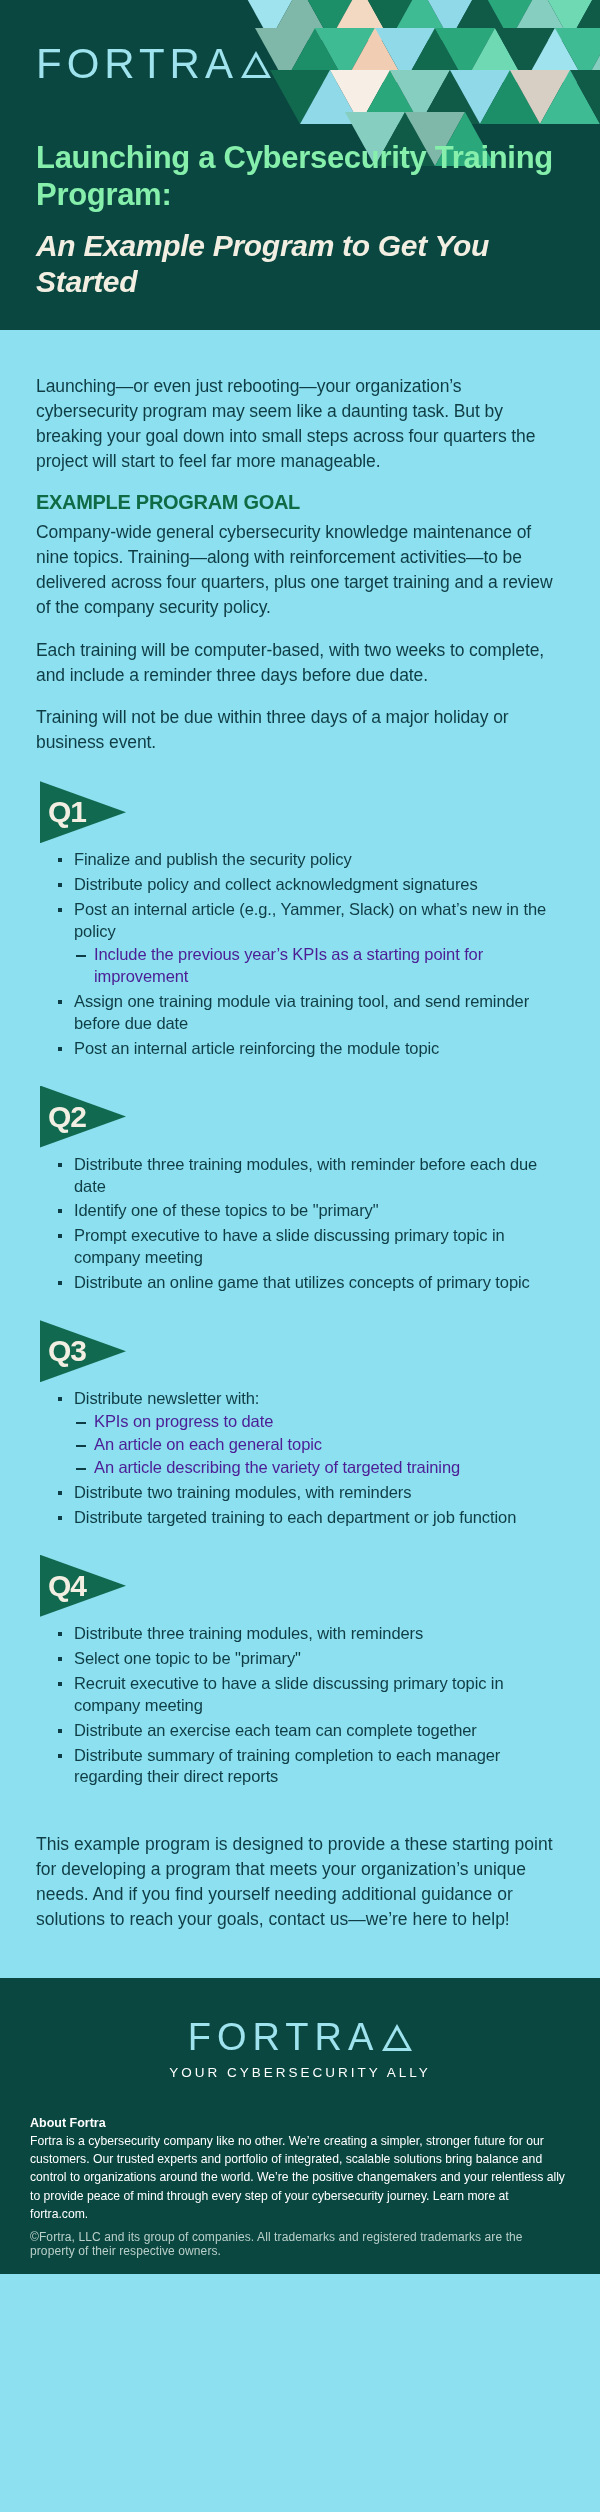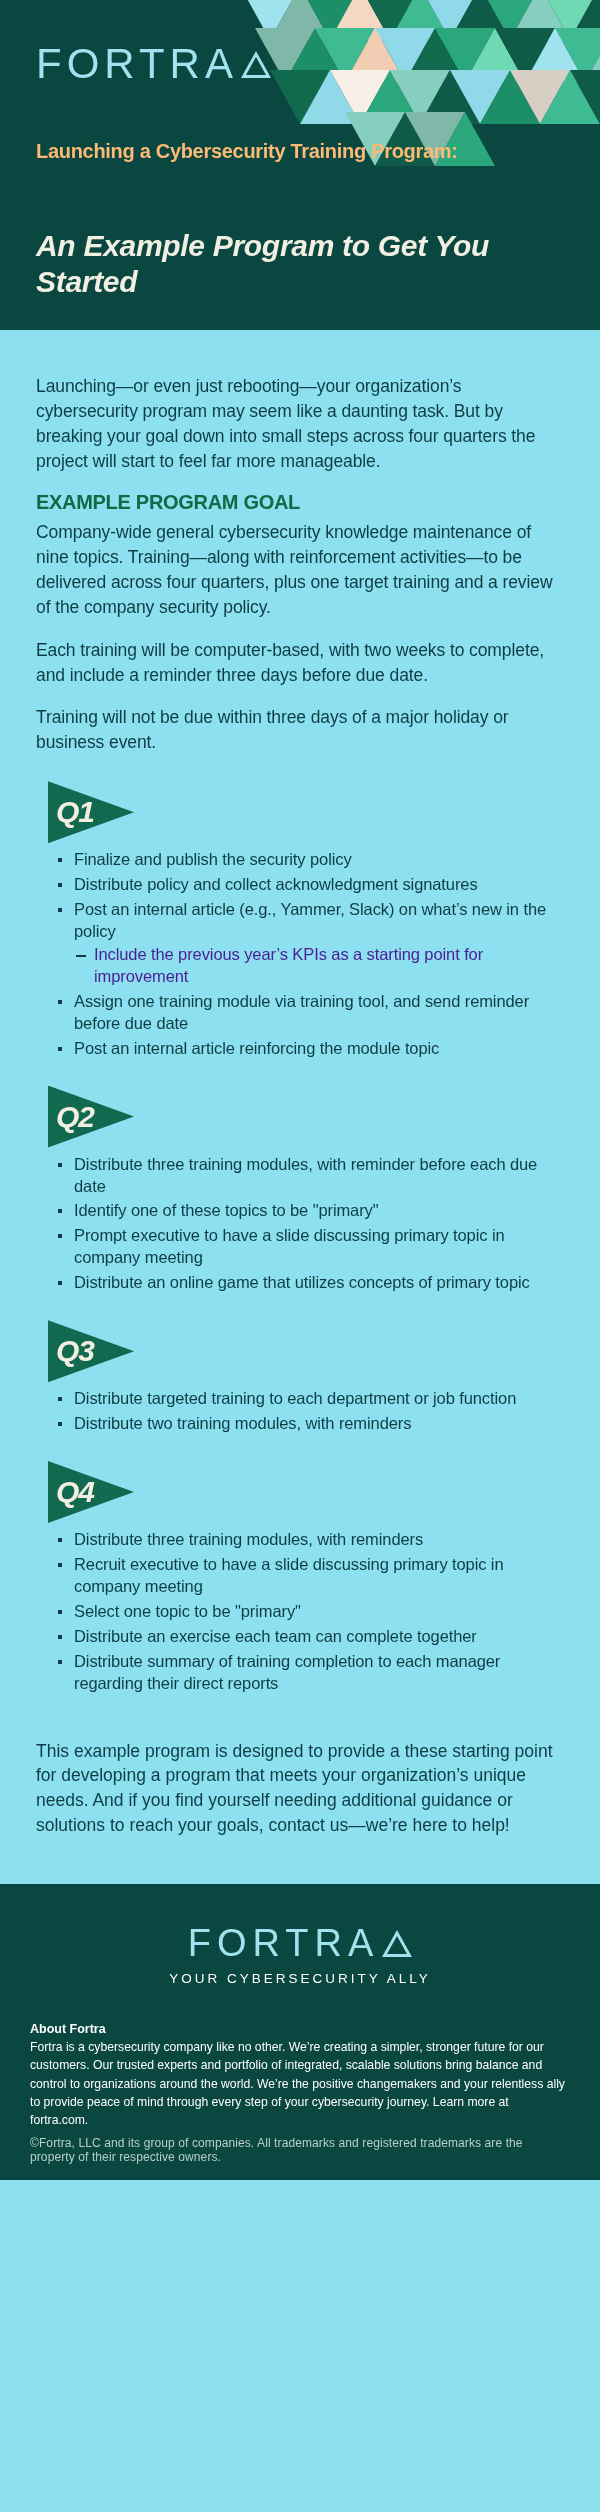--- a/index.html
+++ b/index.html
@@ -59,24 +59,24 @@
     width:0;height:0;
     border-left:10px solid transparent;
     border-right:10px solid transparent;
     border-bottom:18px solid #0a4740;
   }
 
   .hdr-title {
     position:absolute;
     left:36px; top:140px;
     width:530px;
-    font-size:20px;
+    font-size:31px;
     font-weight:bold;
     line-height:1.18;
-    color:#fdba74;
+    color:#86efac;
     letter-spacing:-0.3px;
   }
   .hdr-sub {
     position:absolute;
     left:36px; top:228px;
     width:520px;
     font-size:30px;
     font-style:italic;
     font-weight:bold;
     line-height:1.2;
@@ -102,22 +102,21 @@
     font-weight:bold;
     letter-spacing:-0.3px;
     margin:16px 0 6px 0;
   }
 
   
   .quarter { margin-top:26px; }
   .flag {
     position:relative;
     width:86px; height:62px;
-    margin-left:12px;
-    font-style:italic;
+    margin-left:4px;
   }
   .flag .shape {
     position:absolute; inset:0;
     background:#11694f;
     clip-path: polygon(0 0, 100% 50%, 0 100%);
   }
   .flag .qlabel {
     position:absolute;
     left:8px; top:50%;
     transform:translateY(-50%);
@@ -301,33 +300,38 @@
           <li><span>Prompt executive to have a slide discussing primary topic in company meeting</span></li>
           <li><span>Distribute an online game that utilizes concepts of primary topic</span></li>
         </ul>
       </div>
       <div class="quarter">
         <div class="flag">
           <div class="shape"></div>
           <div class="qlabel">Q3</div>
         </div>
         <ul class="bullets">
+          <li><span>Distribute newsletter with:</span><ul class="sub">
+              <li><span>KPIs on progress to date</span></li>
+              <li><span>An article on each general topic</span></li>
+              <li><span>An article describing the variety of targeted training</span></li>
+            </ul></li>
+          <li><span>Distribute two training modules, with reminders</span></li>
           <li><span>Distribute targeted training to each department or job function</span></li>
-          <li><span>Distribute two training modules, with reminders</span></li>
         </ul>
       </div>
       <div class="quarter">
         <div class="flag">
           <div class="shape"></div>
           <div class="qlabel">Q4</div>
         </div>
         <ul class="bullets">
           <li><span>Distribute three training modules, with reminders</span></li>
+          <li><span>Select one topic to be "primary"</span></li>
           <li><span>Recruit executive to have a slide discussing primary topic in company meeting</span></li>
-          <li><span>Select one topic to be "primary"</span></li>
           <li><span>Distribute an exercise each team can complete together</span></li>
           <li><span>Distribute summary of training completion to each manager regarding their direct reports</span></li>
         </ul>
       </div>
     </div>
 
   <div class="closing">This example program is designed to provide a these starting point for developing a program that meets your organization’s unique needs. And if you find yourself needing additional guidance or solutions to reach your goals, contact us—we’re here to help!</div>
 </div>
 
 <div class="footer">

